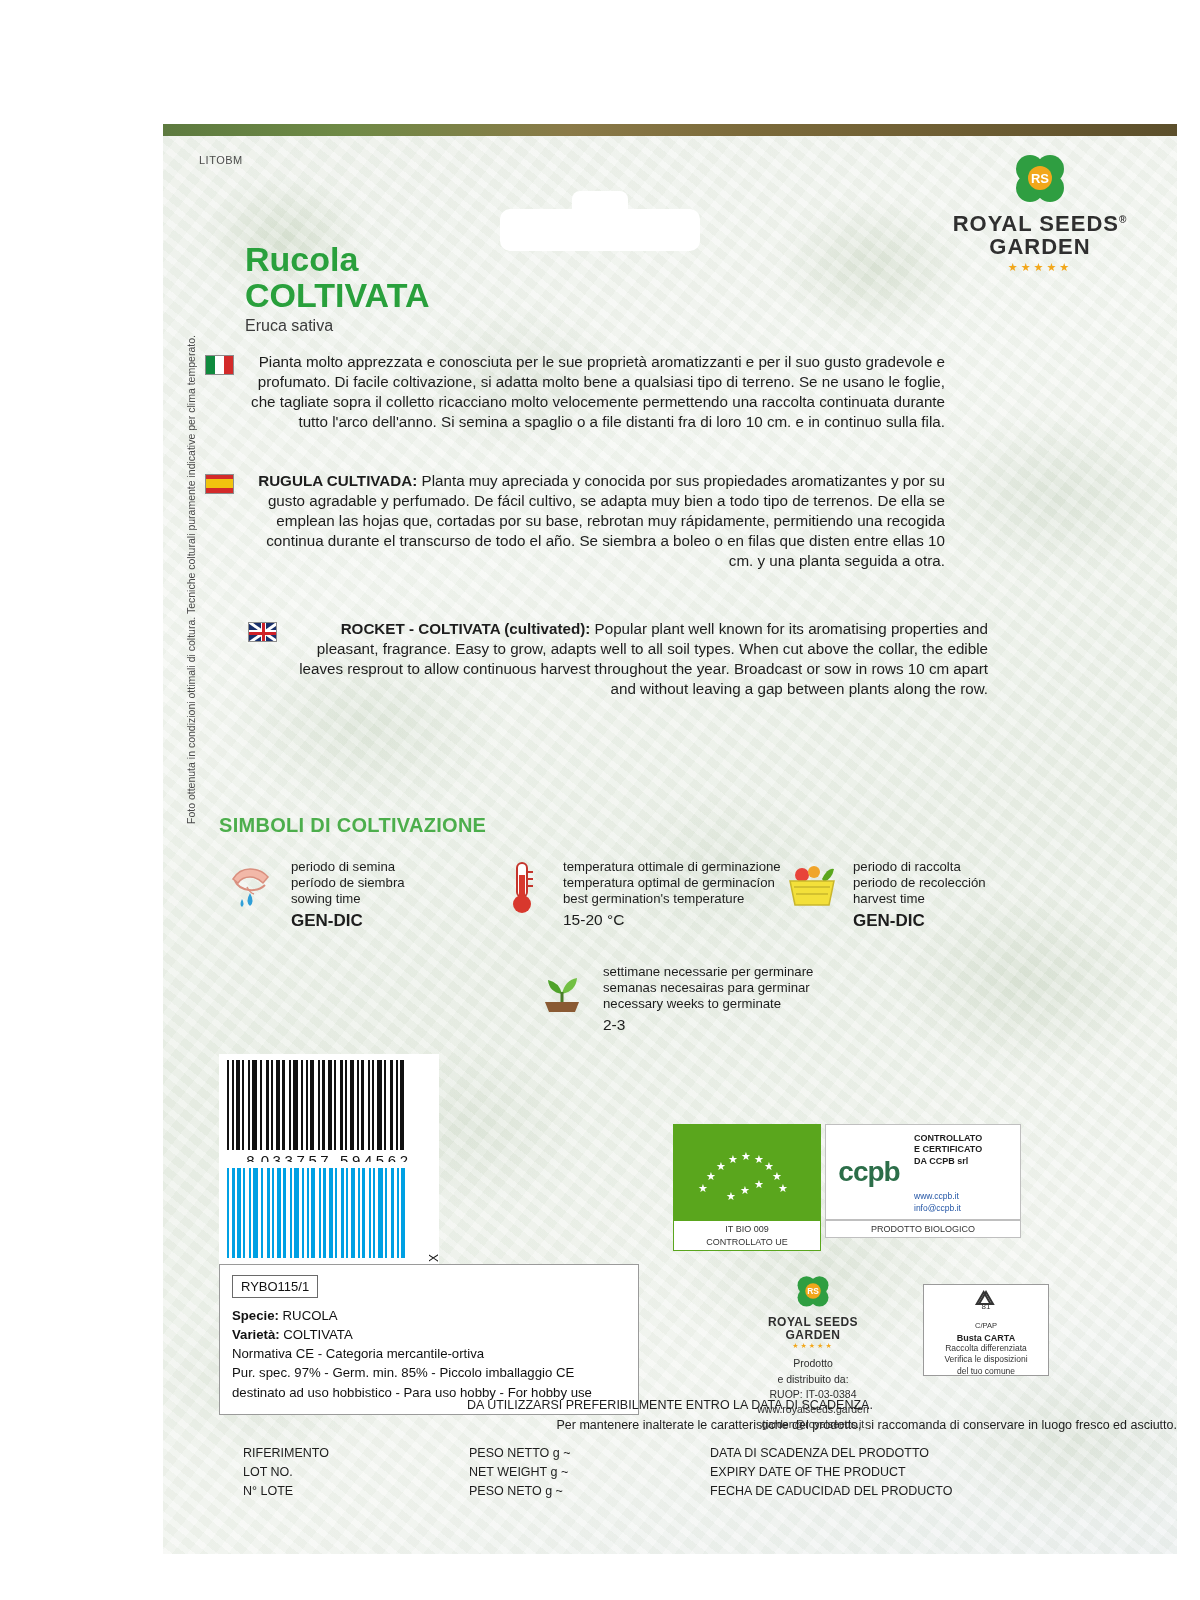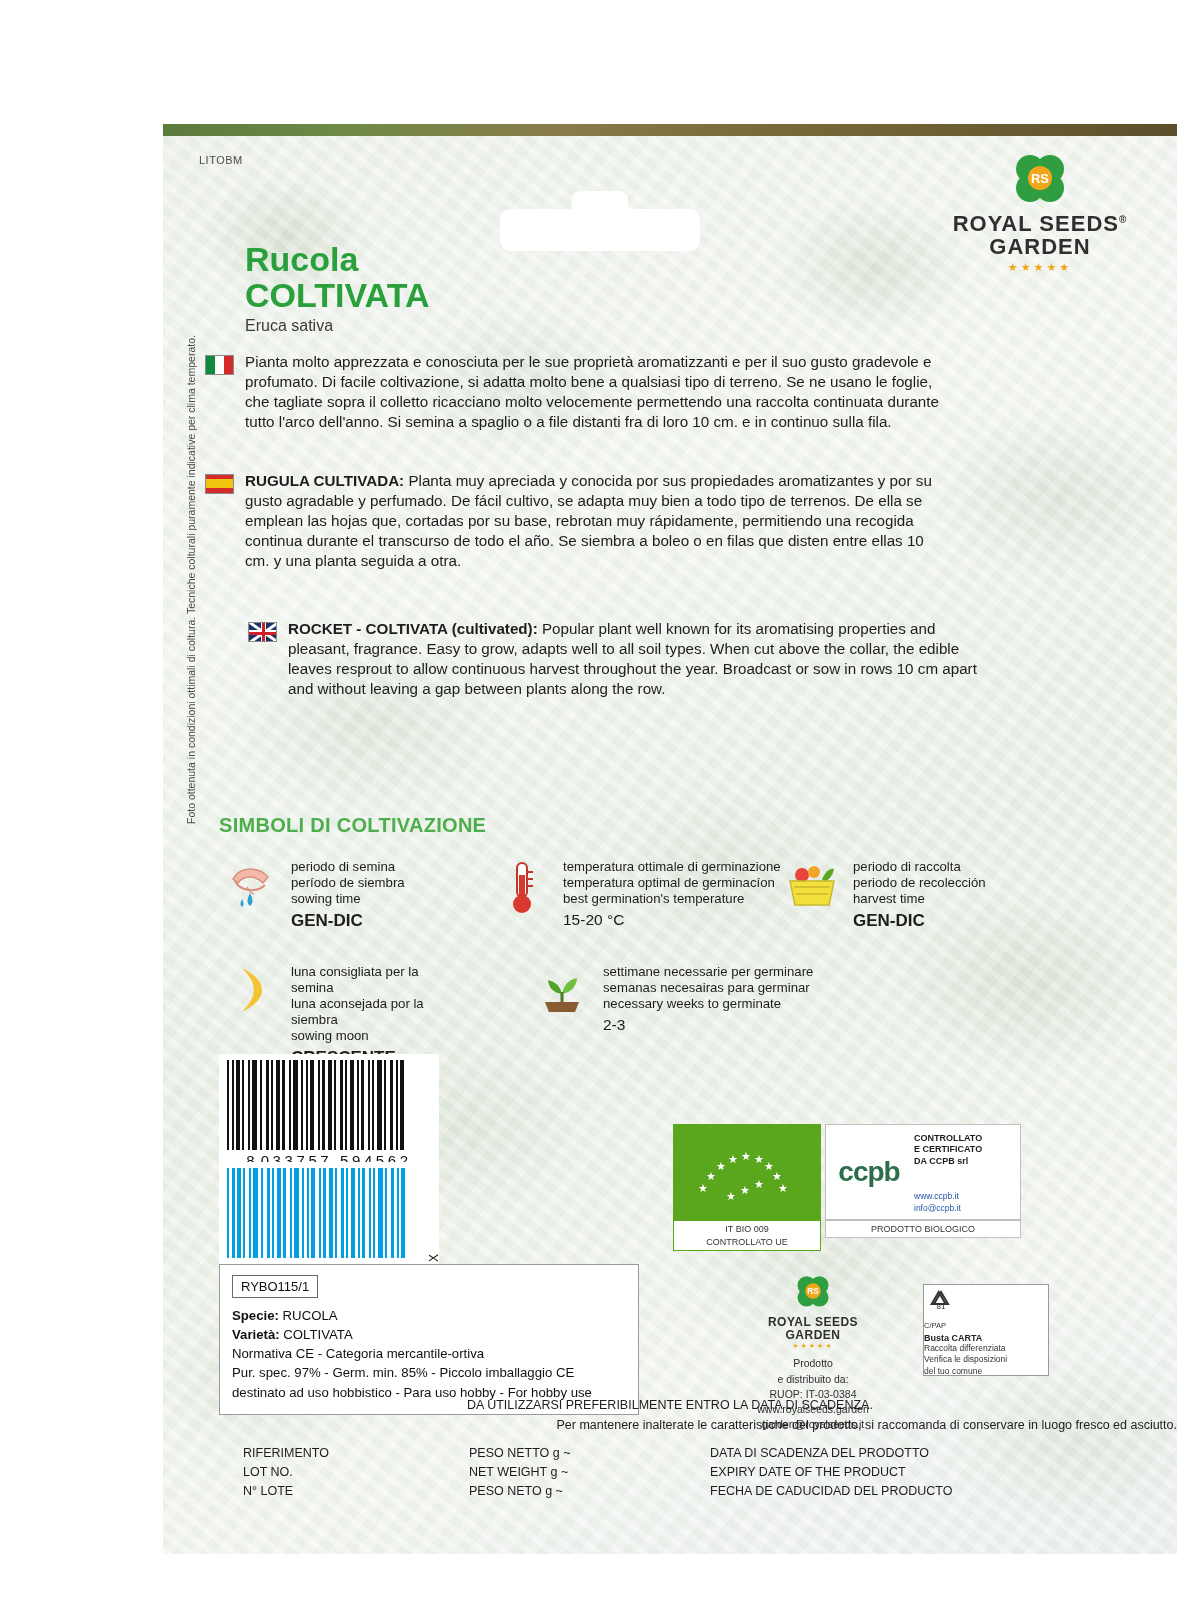--- a/index.html
+++ b/index.html
@@ -97,21 +97,21 @@
     white-space: nowrap;
   }
 
   
   .title-block { position: absolute; left: 82px; top: 118px; }
   .title-1 { font-size: 34px; font-weight: bold; color: #29a03c; line-height: 1.05; }
   .title-2 { font-size: 34px; font-weight: bold; color: #29a03c; line-height: 1.05; }
   .title-latin { font-size: 16px; color: #3b3b3b; margin-top: 4px; }
 
   
-  .desc { position: absolute; left: 82px; width: 700px; }
+  .desc { position: absolute; left: 82px; width: 700px; text-align: right; }
   .desc p { margin: 0; font-size: 15.2px; line-height: 1.32; color: #1d1d1d; }
   .desc .lead { font-weight: bold; }
   .flag {
     position: absolute; left: -40px; top: 3px;
     width: 29px; height: 20px;
     border: 1px solid #8c8c8c;
     display: block;
   }
   .flag-it { background: linear-gradient(90deg, #0f8a3d 0 33.3%, #ffffff 33.3% 66.6%, #d32a2a 66.6% 100%); }
   .flag-es { background: linear-gradient(180deg, #d32a2a 0 25%, #f1c40f 25% 75%, #d32a2a 75% 100%); }
@@ -208,21 +208,21 @@
   .distrib {
     position: absolute; left: 560px; top: 1150px; width: 180px; text-align: center;
   }
   .distrib .name { font-size: 12px; font-weight: bold; color: #2f2f2f; letter-spacing: .5px; line-height: 1.1; }
   .distrib .sub { font-size: 10.5px; color: #2f2f2f; line-height: 1.45; margin-top: 6px; }
   .distrib .stars { color: #f2a71b; font-size: 7px; letter-spacing: 2px; }
 
   .recycle {
     position: absolute; left: 760px; top: 1160px;
     width: 126px; height: 92px; border: 1px solid #9a9a9a; background: #fff;
-    text-align: left; padding-top: 4px;
+    text-align: center; padding-top: 4px;
   }
   .recycle .tri { font-size: 22px; color: #333; line-height: 1; }
   .recycle .cd { font-size: 7.5px; color: #333; margin-top: -2px; }
   .recycle .t1 { font-size: 9px; font-weight: bold; color: #222; margin-top: 3px; }
   .recycle .t2 { font-size: 8.5px; color: #333; line-height: 1.35; }
 
   
   .footer-note {
     position: absolute; left: 0; width: 100%; text-align: center;
     font-size: 12.5px; color: #1d1d1d; line-height: 1.5;
@@ -348,35 +348,20 @@
       <div>
         <div class="txt">
           <div>periodo di raccolta</div>
           <div>periodo de recolección</div>
           <div>harvest time</div>
         </div>
         <div class="val">GEN-DIC</div>
       </div>
     </div>
 
-    <div class="sym" style="left: 58px; top: 840px; width: 230px;">
-      <div class="icon">
-        <svg width="44" height="52" viewBox="0 0 44 52">
-          <path d="M14 4 q20 10 20 22 q0 12 -20 22 q12 -12 12 -22 q0 -10 -12 -22 z" fill="#f5c430"></path>
-        </svg>
-      </div>
-      <div>
-        <div class="txt">
-          <div>luna consigliata per la semina</div>
-          <div>luna aconsejada por la siembra</div>
-          <div>sowing moon</div>
-        </div>
-        <div class="val">CRESCENTE</div>
-      </div>
-    </div>
 
     <div class="sym" style="left: 370px; top: 840px; width: 300px;">
       <div class="icon">
         <svg width="54" height="52" viewBox="0 0 54 52">
           <path d="M27 30 q-3 -12 -14 -14 q1 12 14 14 z" fill="#4fa32a"></path>
           <path d="M27 30 q3 -14 15 -16 q-1 13 -15 16 z" fill="#72c043"></path>
           <rect x="25.5" y="28" width="3" height="10" fill="#4a7c2a"></rect>
           <path d="M10 38 h34 l-4 10 h-26 z" fill="#8a5a33"></path>
         </svg>
       </div>

